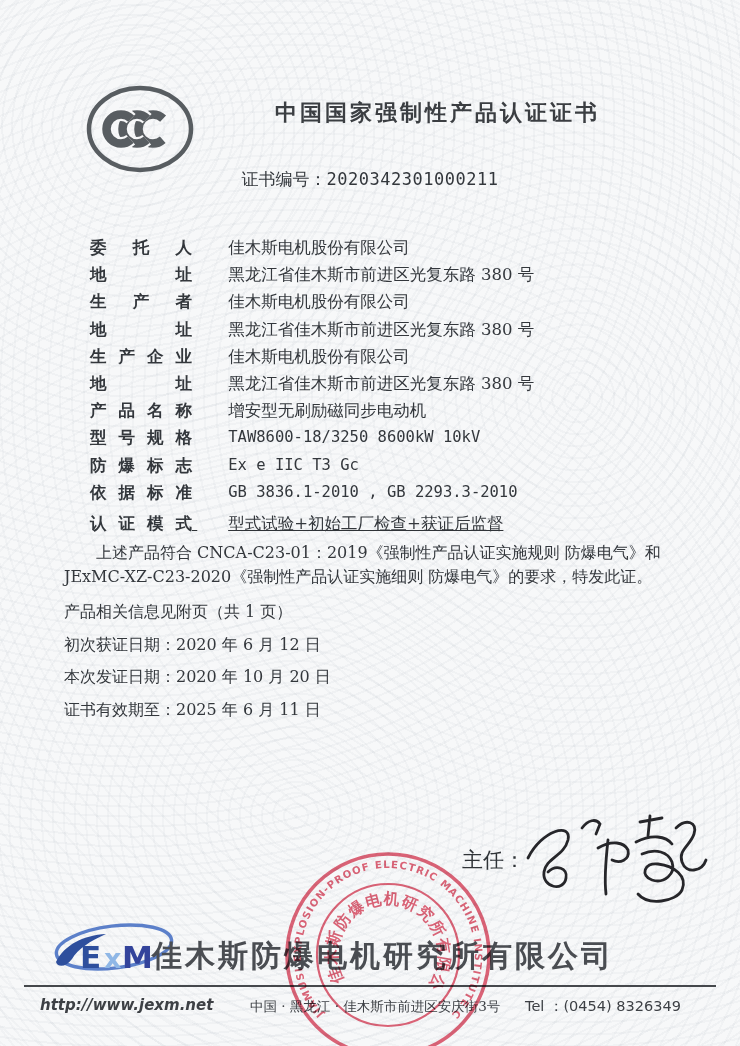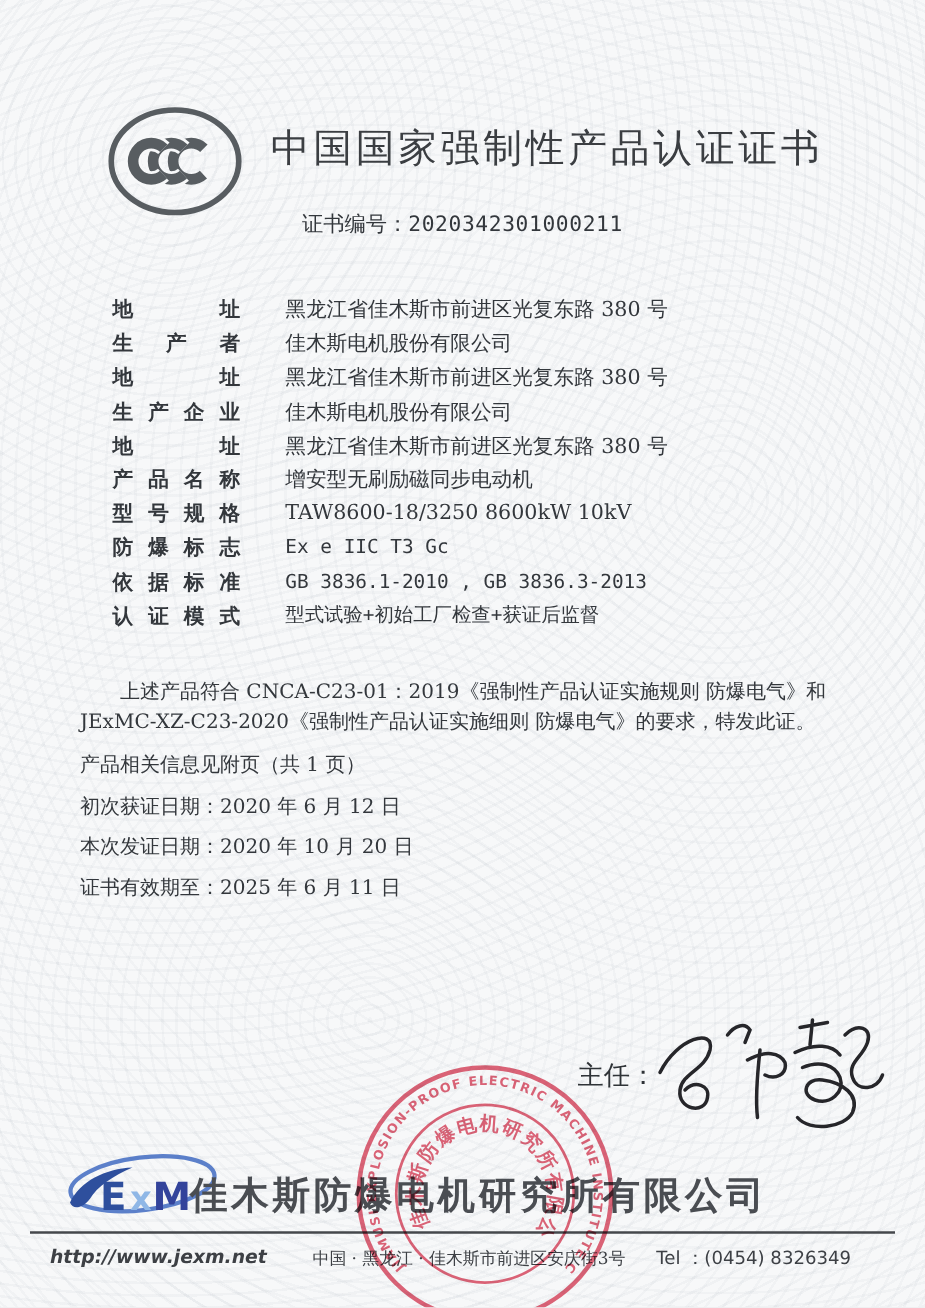--- a/index.html
+++ b/index.html
@@ -14,21 +14,21 @@
       repeating-radial-gradient(circle at 18% 12%, rgba(176,184,193,.10) 0 2px, transparent 2px 10px),
       repeating-radial-gradient(circle at 78% 38%, rgba(176,184,193,.09) 0 2px, transparent 2px 12px),
       repeating-radial-gradient(circle at 40% 78%, rgba(176,184,193,.09) 0 2px, transparent 2px 11px);
   }
   .kai{font-family:"DejaVu Serif", serif;}
   .mono{font-family:"DejaVu Sans Mono", monospace;}
 
   .ccc-logo{position:absolute; left:83px; top:82px; width:114px; height:94px;}
   .title{
     position:absolute; left:205px; top:98px; width:465px;
-    font-size:31px; font-weight:400; letter-spacing:3px; text-align:center;
+    font-size:22px; font-weight:700; letter-spacing:3px; text-align:center;
     color:#3b3e42;
   }
   .certno{
     position:absolute; left:0; right:0; top:168px; text-align:center;
     font-size:17px; color:#33373c;
   }
   .certno .num{letter-spacing:.5px;}
 
   .fields{position:absolute; left:90px; top:237px; right:40px;}
   .frow{height:27.2px; font-size:16.5px; white-space:nowrap;}
@@ -83,20 +83,24 @@
     </g>
   </svg>
 
   <div class="title">中国国家强制性产品认证证书</div>
   <div class="certno">
     <span class="kai">证书编号：</span><span class="num mono">2020342301000211</span>
   </div>
 
   <div class="fields">
 
+      <div class="frow">
+        <span class="flabel kai">委托人</span>
+        <span class="fvalue kai">佳木斯电机股份有限公司</span>
+      </div>
 
       <div class="frow">
         <span class="flabel kai">地址</span>
         <span class="fvalue kai">黑龙江省佳木斯市前进区光复东路 380 号</span>
       </div>
 
       <div class="frow">
         <span class="flabel kai">生产者</span>
         <span class="fvalue kai">佳木斯电机股份有限公司</span>
       </div>
@@ -126,21 +130,21 @@
         <span class="fvalue kai">TAW8600-18/3250  8600kW  10kV</span>
       </div>
 
       <div class="frow">
         <span class="flabel kai">防爆标志</span>
         <span class="fvalue kai">Ex e IIC T3 Gc</span>
       </div>
 
       <div class="frow">
         <span class="flabel kai">依据标准</span>
-        <span class="fvalue kai">GB 3836.1-2010 , GB 3836.3-2013</span>
+        <span class="fvalue kai">GB 3836.1-2010 , GB 2293.3-2010</span>
       </div>
 
       <div class="frow">
         <span class="flabel kai">认证模式</span>
         <span class="fvalue kai">型式试验+初始工厂检查+获证后监督</span>
       </div>
 
   </div>
 
   <div class="statement kai">上述产品符合 CNCA-C23-01：2019《强制性产品认证实施规则 防爆电气》和 JExMC-XZ-C23-2020《强制性产品认证实施细则 防爆电气》的要求，特发此证。</div>

